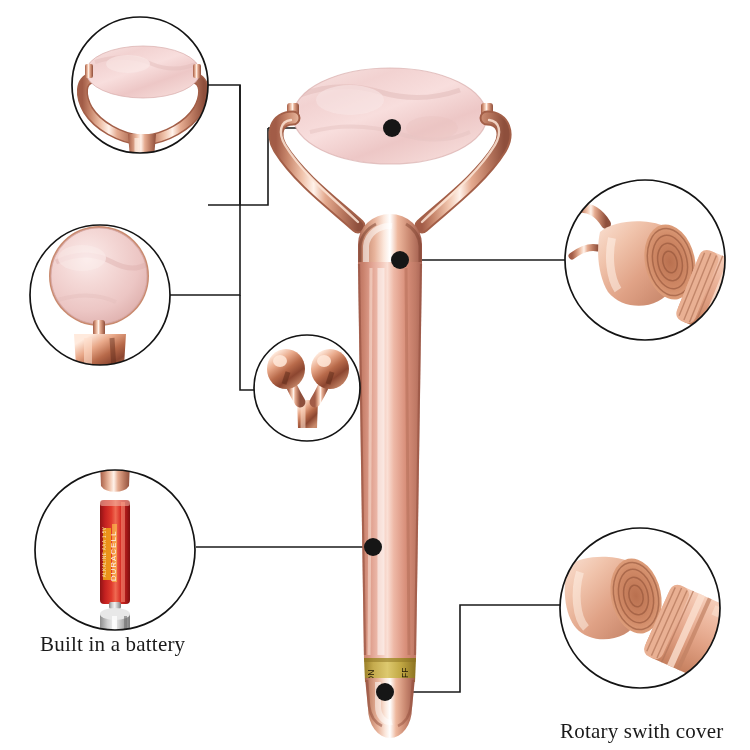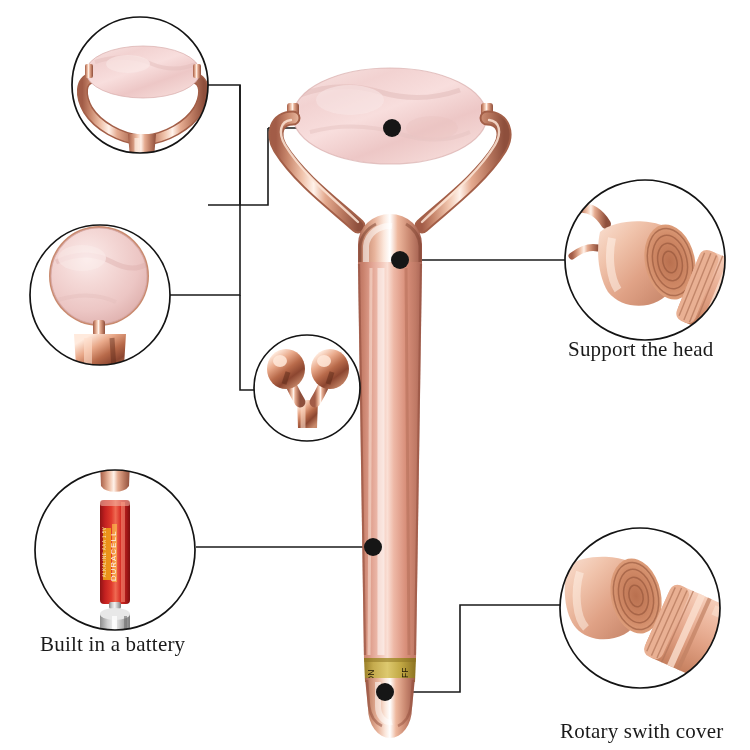--- a/index.html
+++ b/index.html
@@ -426,19 +426,18 @@
           </g>
           <rect x="680" y="598" width="7" height="78" fill="#fbe0cf" opacity="0.8"></rect>
           <rect x="690" y="598" width="4" height="78" fill="#c08063" opacity="0.7"></rect>
           <rect x="700" y="602" width="60" height="10" fill="#fce4d4" opacity="0.55"></rect>
         </g>
       </g>
       <circle cx="640" cy="608" r="80" fill="none" stroke="#141414" stroke-width="1.7"></circle>
     </g>
   </svg>
 
-  <div class="callout-label" id="label-support-head">Support the head</div>
 
   <div class="callout-label" id="label-battery">Built in a battery</div>
 
   <div class="callout-label" id="label-rotary">Rotary swith cover</div>
 
 </div>
 
 </body></html>

